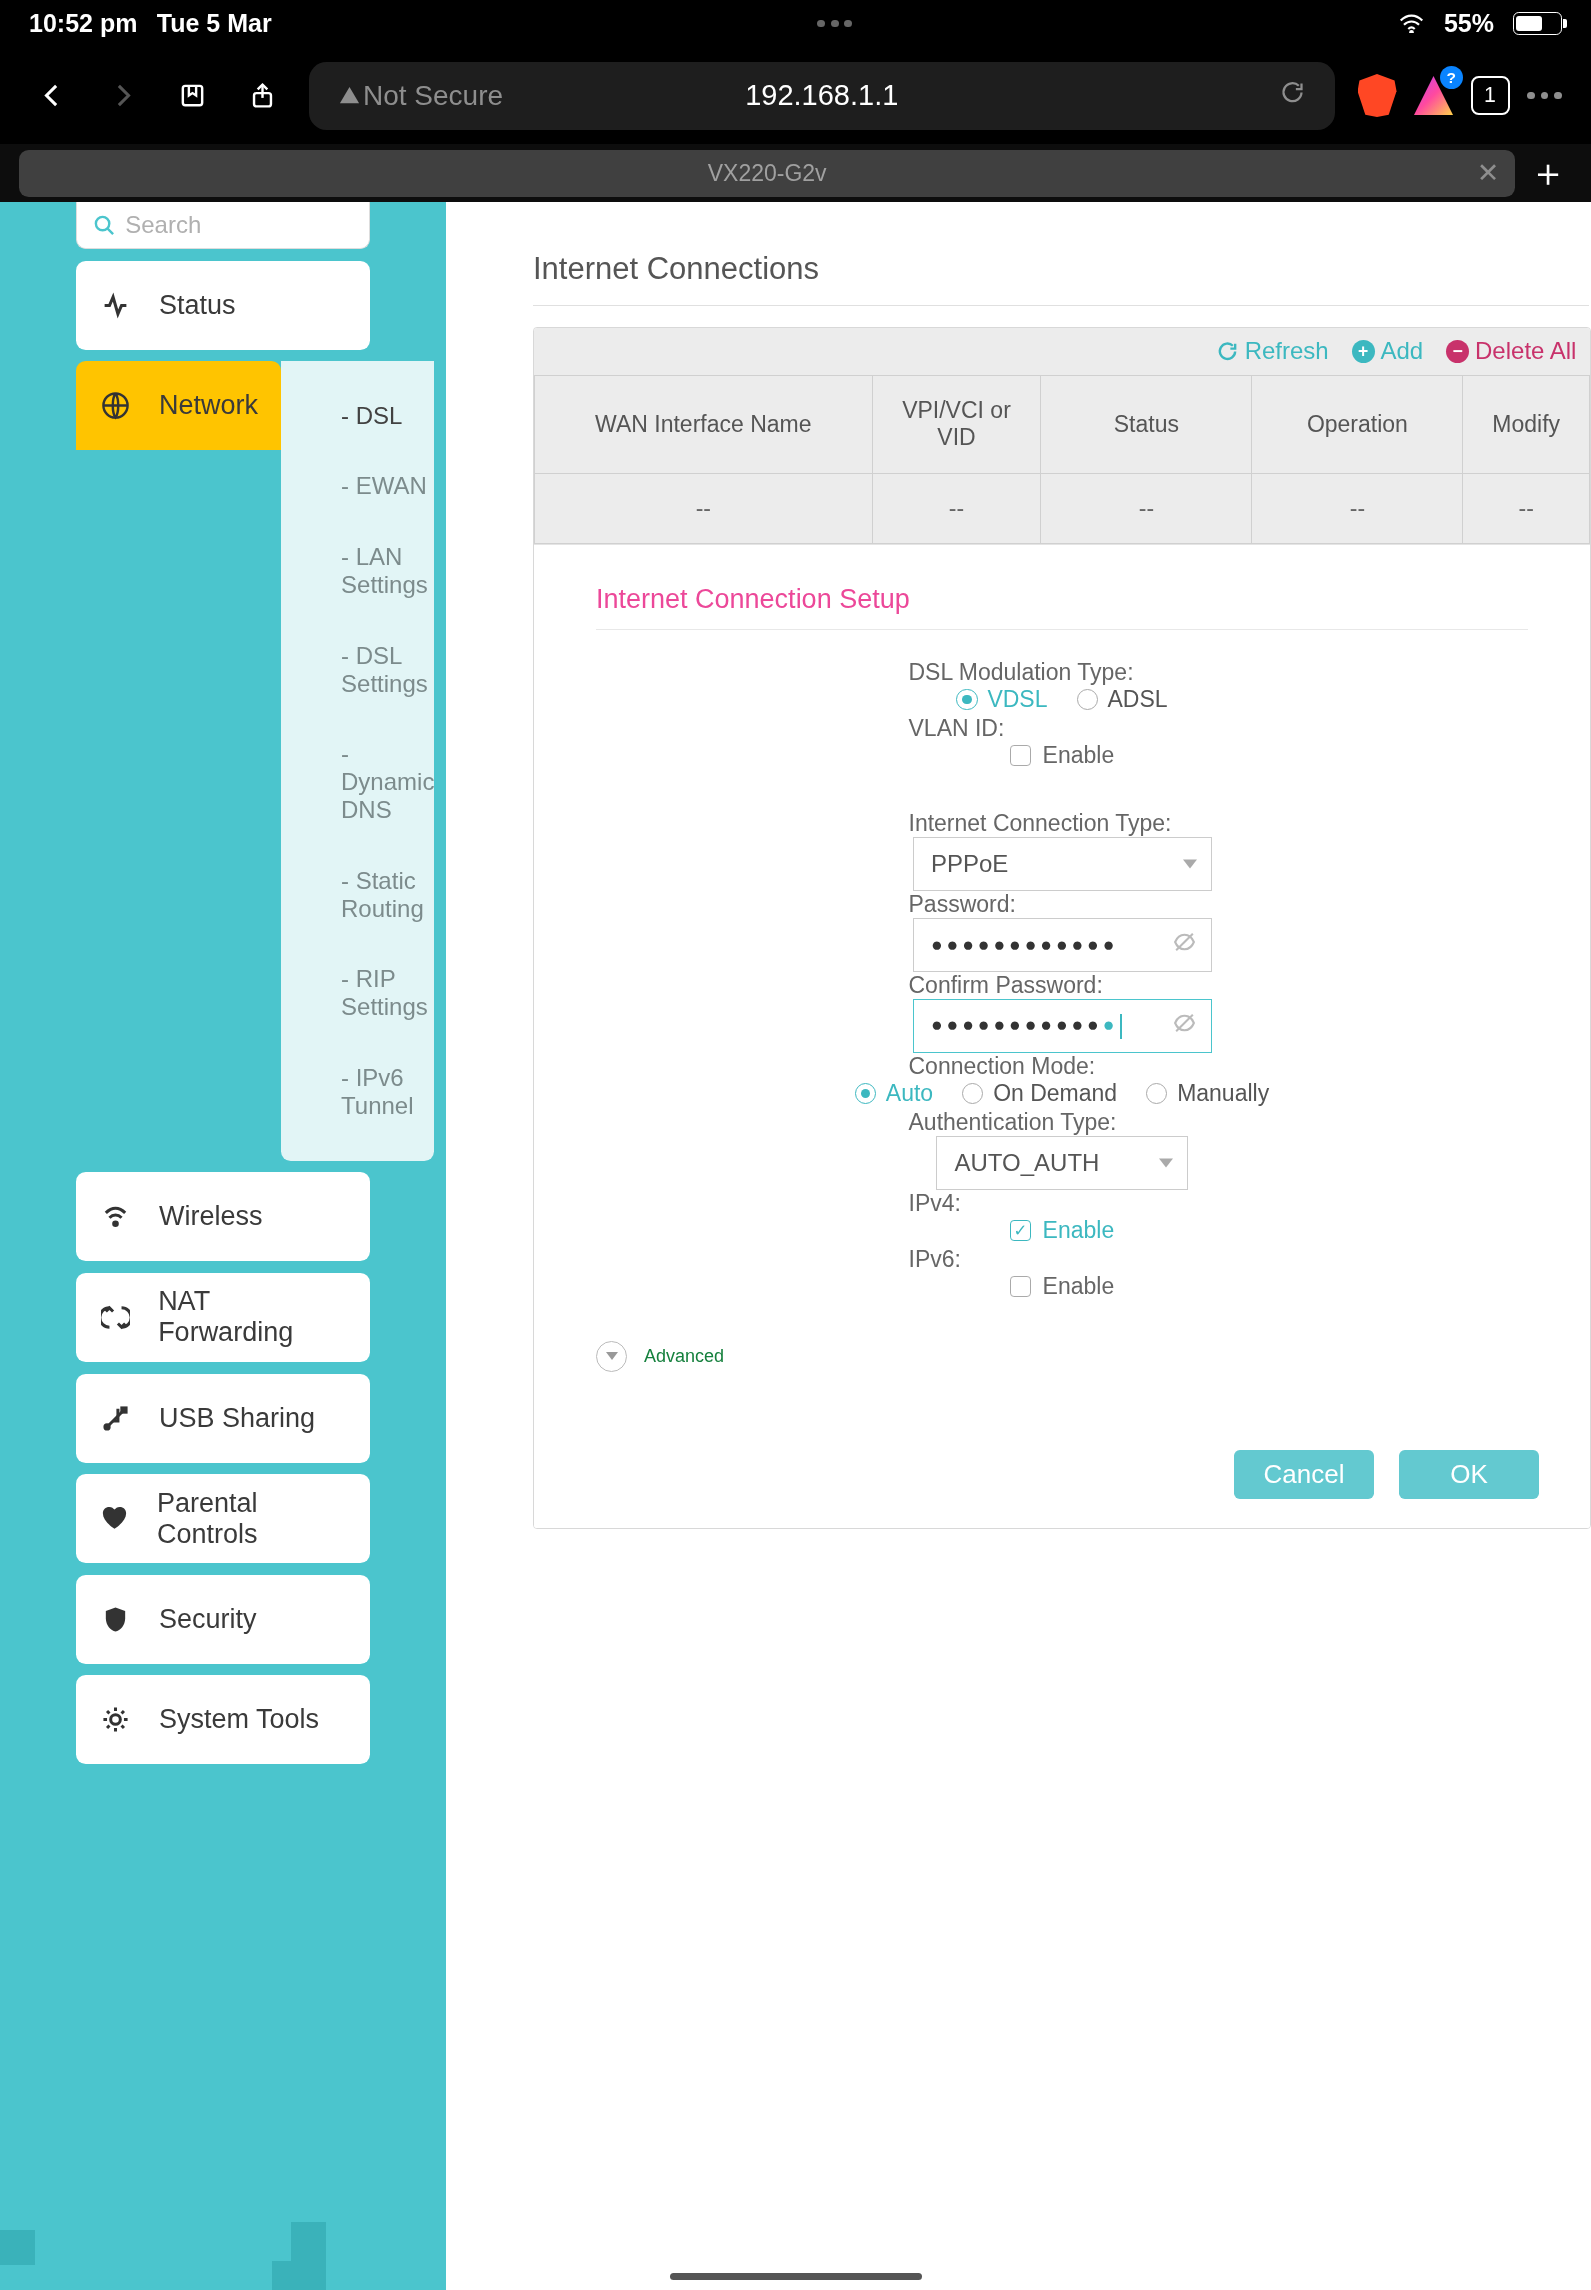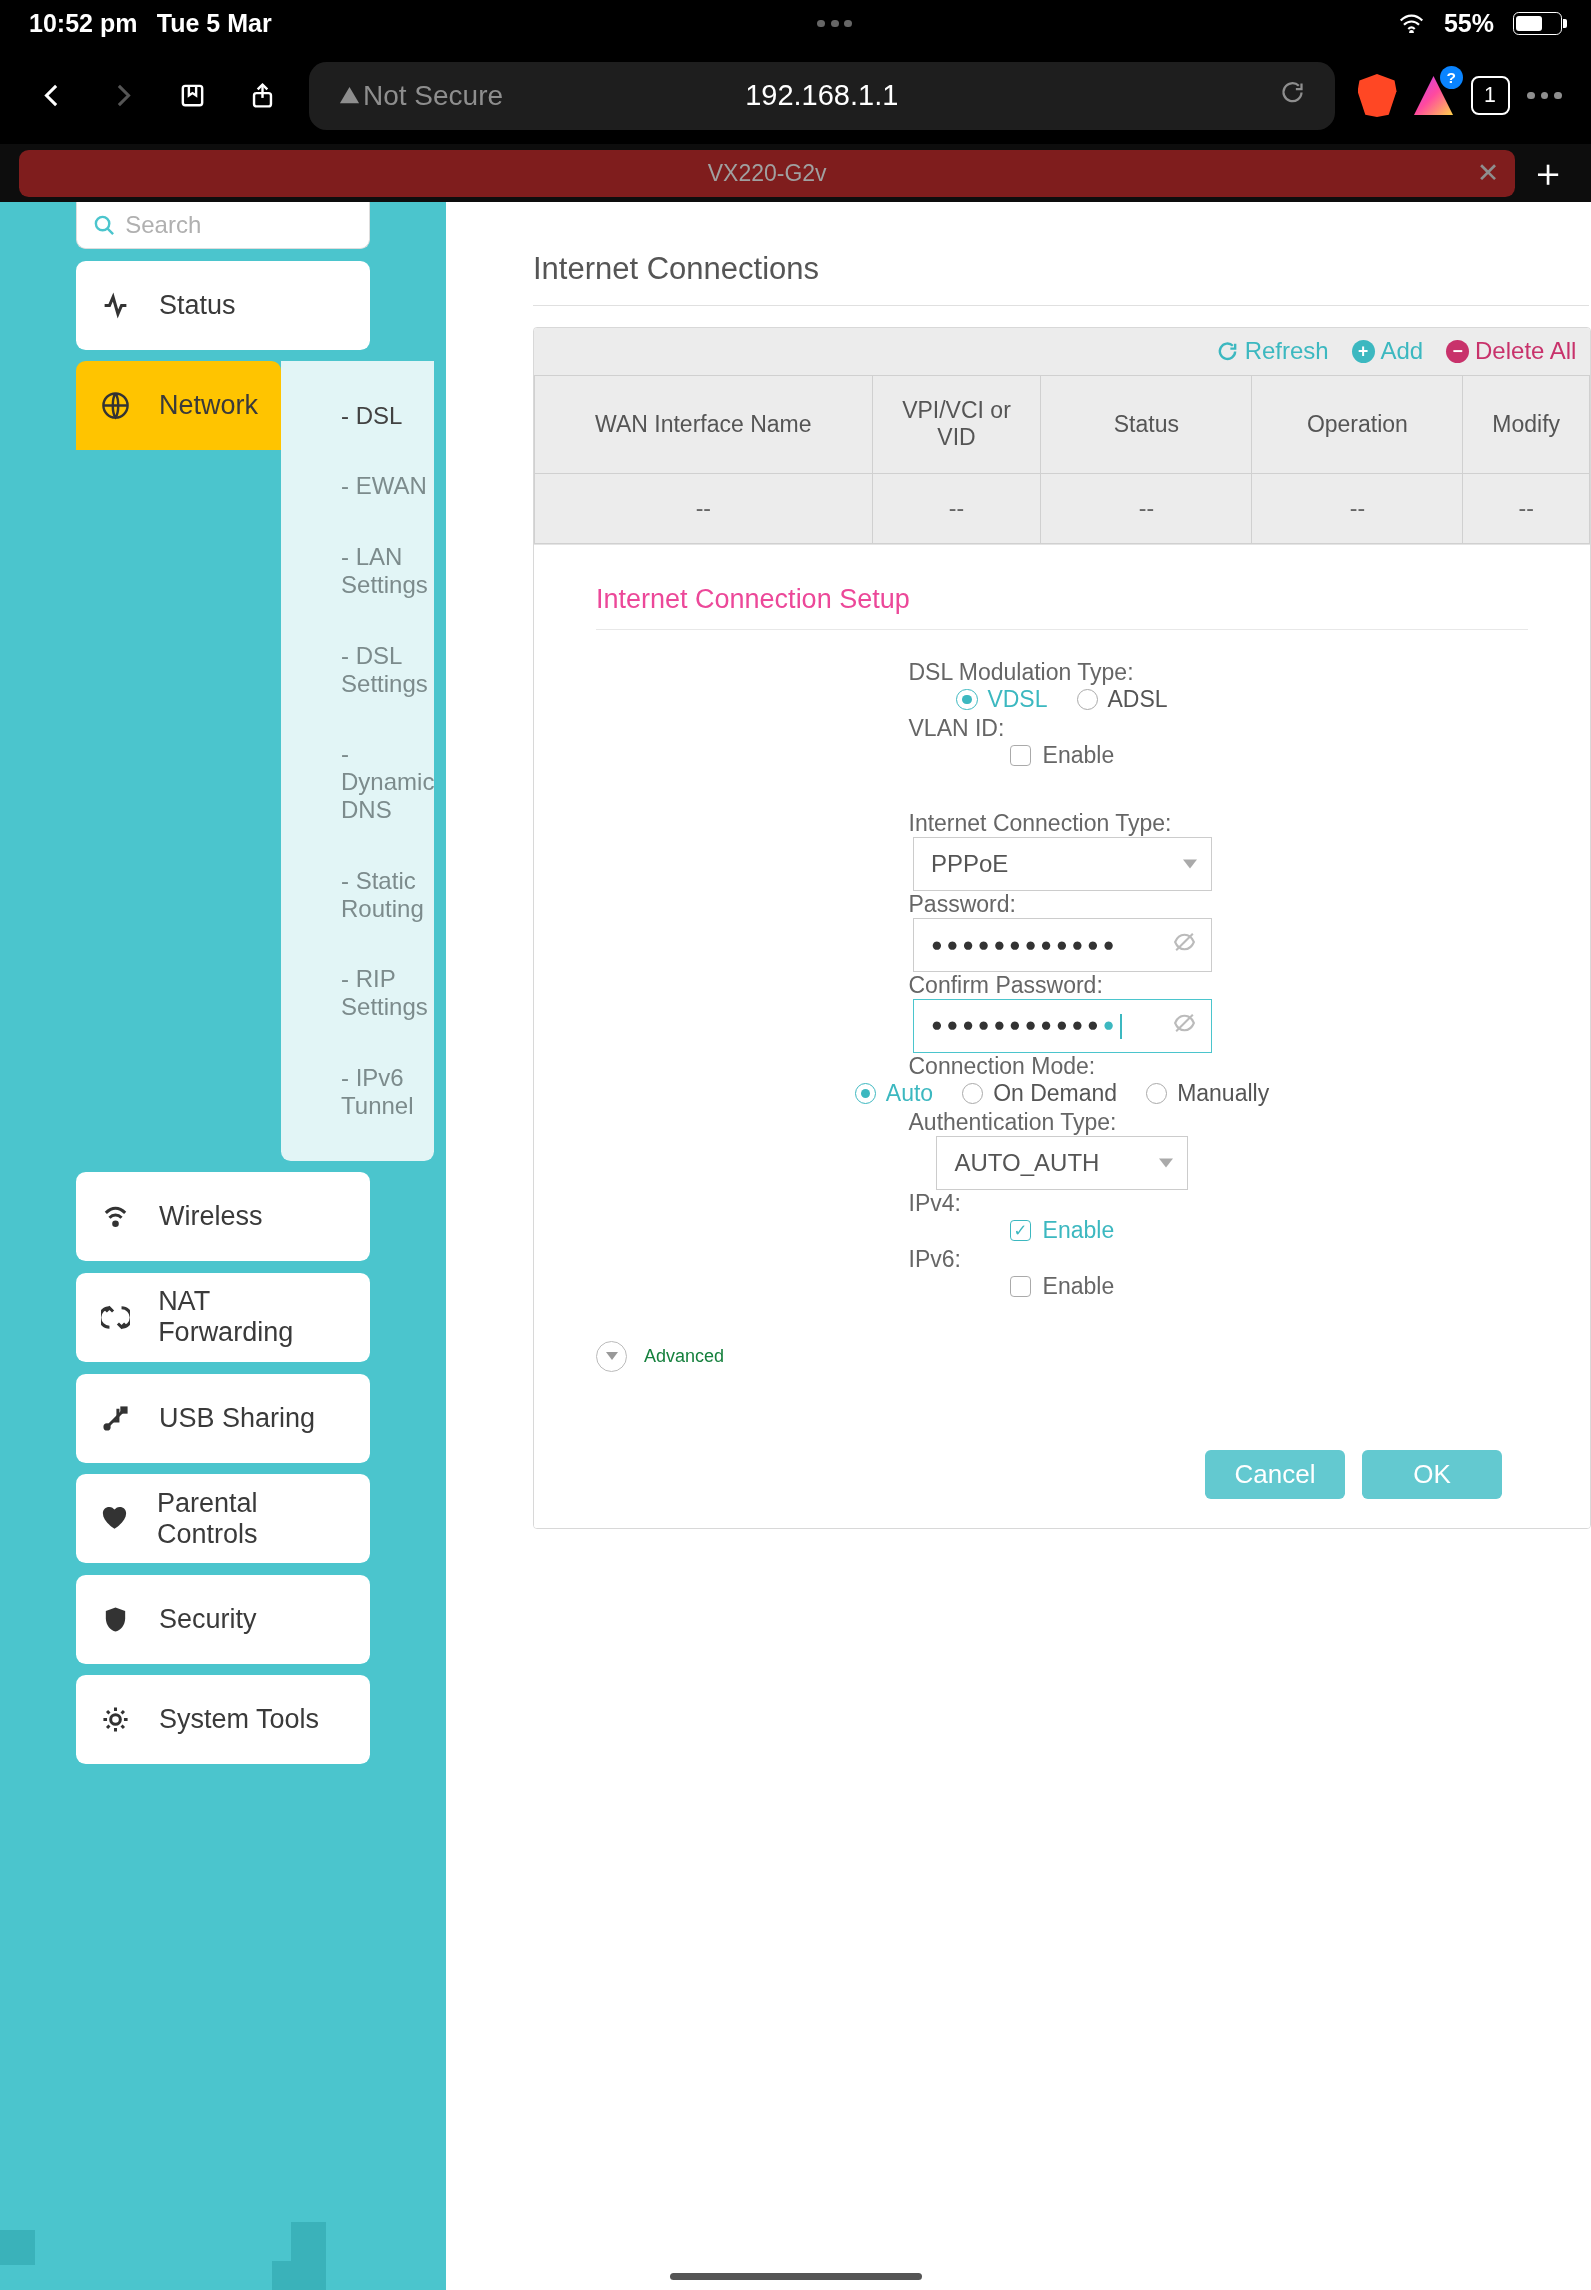--- a/index.html
+++ b/index.html
@@ -27,21 +27,21 @@
   .addr-bar .reload { margin-left:auto; color:#8e8e8e; }
   .ext-icons { display:flex; align-items:center; gap: 17.5px; }
   .brave { width:39px; height:43px; background:#ff4724; clip-path: polygon(50% 0, 95% 15%, 100% 40%, 80% 95%, 50% 100%, 20% 95%, 0 40%, 5% 15%); }
   .vpn { width:39px; height:39px; background: linear-gradient(135deg,#c43df0,#ff4a9e,#ffd24a); clip-path: polygon(50% 0,100% 100%,0 100%); position:relative; }
   .tabcount { width:39px; height:39px; border:2.4px solid #fff; border-radius:7.8px; display:flex; align-items:center; justify-content:center; color:#fff; font-size:21.3px; }
   .more-dots { display:flex; gap:5.8px; }
   .more-dots span { width:7.8px; height:7.8px; background:#8e8e8e; border-radius:50%; display:block; }
 
   
   .tabstrip { height: 58px; background:#0d0d0d; display:flex; align-items:center; position:relative; padding: 0 19.4px;}
-  .tab { flex:1; background:#7f1d1d; height:47px; border-radius:9.7px; display:flex; align-items:center; justify-content:center; color:#a0a0a0; font-size:23px; position:relative; }
+  .tab { flex:1; background:#404040; height:47px; border-radius:9.7px; display:flex; align-items:center; justify-content:center; color:#a0a0a0; font-size:23px; position:relative; }
   .tab .close { position:absolute; right:15.5px; color:#8e8e8e; font-size:27px; }
   .newtab { width:47px; height:47px; display:flex; align-items:center; justify-content:center; color:#fff; font-size:39px; margin-left:9.7px;}
 
   
   .page { height: calc(2290px - 47px - 97px - 58px); background:#4bc5cd; display:flex; position:relative; }
 
   
   .sidebar { width: 446px; padding: 0 76px 0 76px; }
   .sidebar-inner { display:flex; flex-direction:column; gap: 11.6px; }
   .search-box { background:#fff; border-radius: 0 0 9.7px 9.7px; height: 47px; display:flex; align-items:center; padding: 0 15.5px; color:#b0b0b0; gap:9.7px; font-size:24px; border:1px solid #ddd; border-top:none;}
@@ -97,21 +97,21 @@
   .tinput.focus { border:1.9px solid #4bc5cd; }
   .eye { position:absolute; right:13.6px; top:50%; transform:translateY(-50%); color:#bbb; }
   .dots { letter-spacing:3.9px; color:#333; font-size:19.4px; }
   .dots .cursor { display:inline-block; width:1.9px; height:25px; background:#3cb8c0; vertical-align:middle; margin-left:1.9px;}
   .dots .lastblue { color:#3cb8c0; }
 
   .advanced { display:flex; align-items:center; gap:17px; margin-top:39px; color:#15803d; font-size:18px;}
   .advcirc { width:31px; height:31px; border:1.9px solid #bbb; border-radius:50%; display:flex; align-items:center; justify-content:center;}
   .advcirc::after { content:''; width:0; height:0; border-left:6.8px solid transparent; border-right:6.8px solid transparent; border-top:8.7px solid #999;}
 
-  .btns { display:flex; justify-content:flex-end; gap:17px; margin-top:49px; padding-right:88px; padding-bottom:29px; background:#fff;}
+  .btns { display:flex; justify-content:flex-end; gap:25px; margin-top:49px; padding-right:51px; padding-bottom:29px; background:#fff;}
   .btn { width:140px; height:49px; border-radius:5.8px; background:#63c9d0; color:#fff; font-size:26px; display:flex; align-items:center; justify-content:center; }
 
   
   .deco { position:absolute; bottom:0; left:0; }
   .deco .sq1 { position:absolute; left:0; bottom:25px; width:35px; height:35px; background:#3ab2ba; }
   .deco .sq2 { position:absolute; left:272px; bottom:0; width:54px; height:29px; background:#3ab2ba; }
   .deco .sq3 { position:absolute; left:291px; bottom:29px; width:35px; height:39px; background:#3ab2ba; }
 
   .home-ind { position:absolute; bottom:9.7px; left:50%; transform:translateX(-50%); width:252px; height:7.8px; background:#555; border-radius:3.9px; }
 </style>

